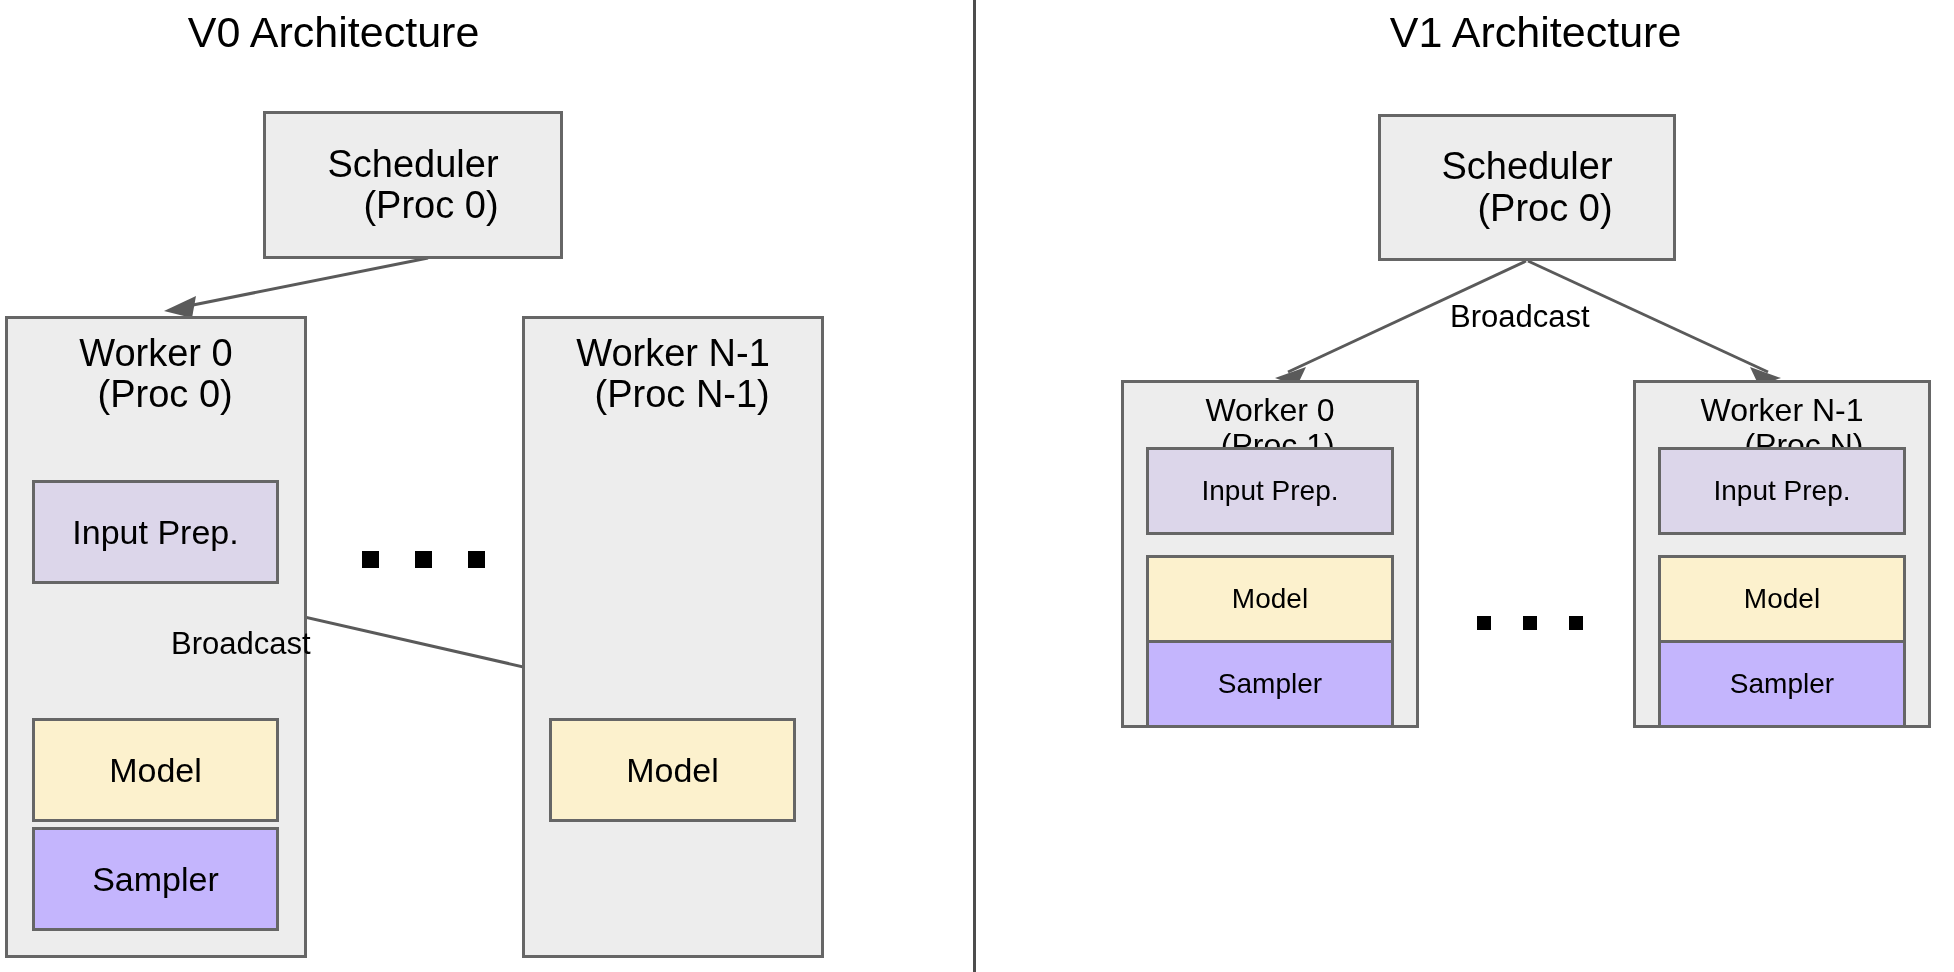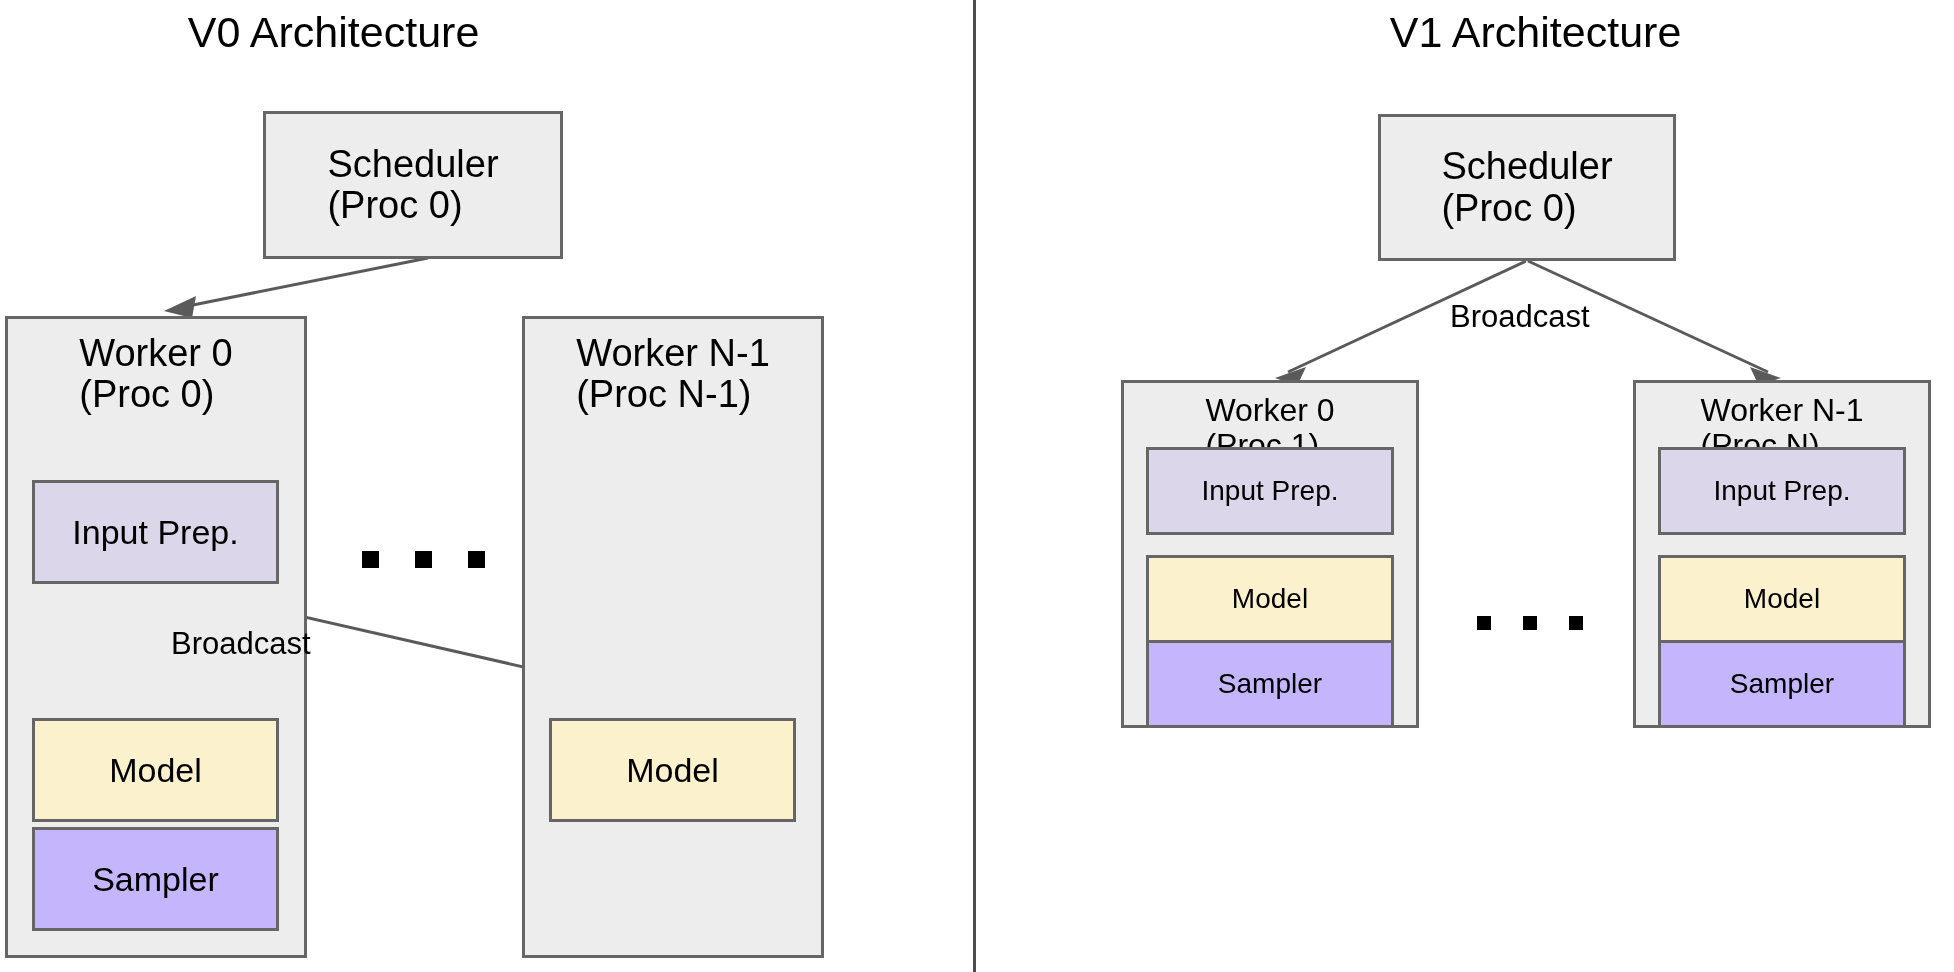--- a/index.html
+++ b/index.html
@@ -57,21 +57,21 @@
     flex-direction: column;
     align-items: center;
     justify-content: flex-start;
   }
   .box.container { background: #ededed; }
   .box.purple    { background: #dcd6ea; }
   .box.yellow    { background: #fcf1cd; margin-top: 12px; }
   .box.green     { background: #c4b5fd; }
 
   .box-label {
-    text-align: left;
+    text-align: right;
     white-space: pre-line;
     line-height: 1.08;
     color: #000;
   }
 
   .scheduler-label { font-size: 38px; padding-top: 14px; }
   .worker-label-v0 { font-size: 38px; padding-top: 14px; }
   .worker-label-v1 { font-size: 32px; padding-top: 10px; }
   .inner-label-lg  { font-size: 34px; }
   .inner-label-md  { font-size: 28px; }

